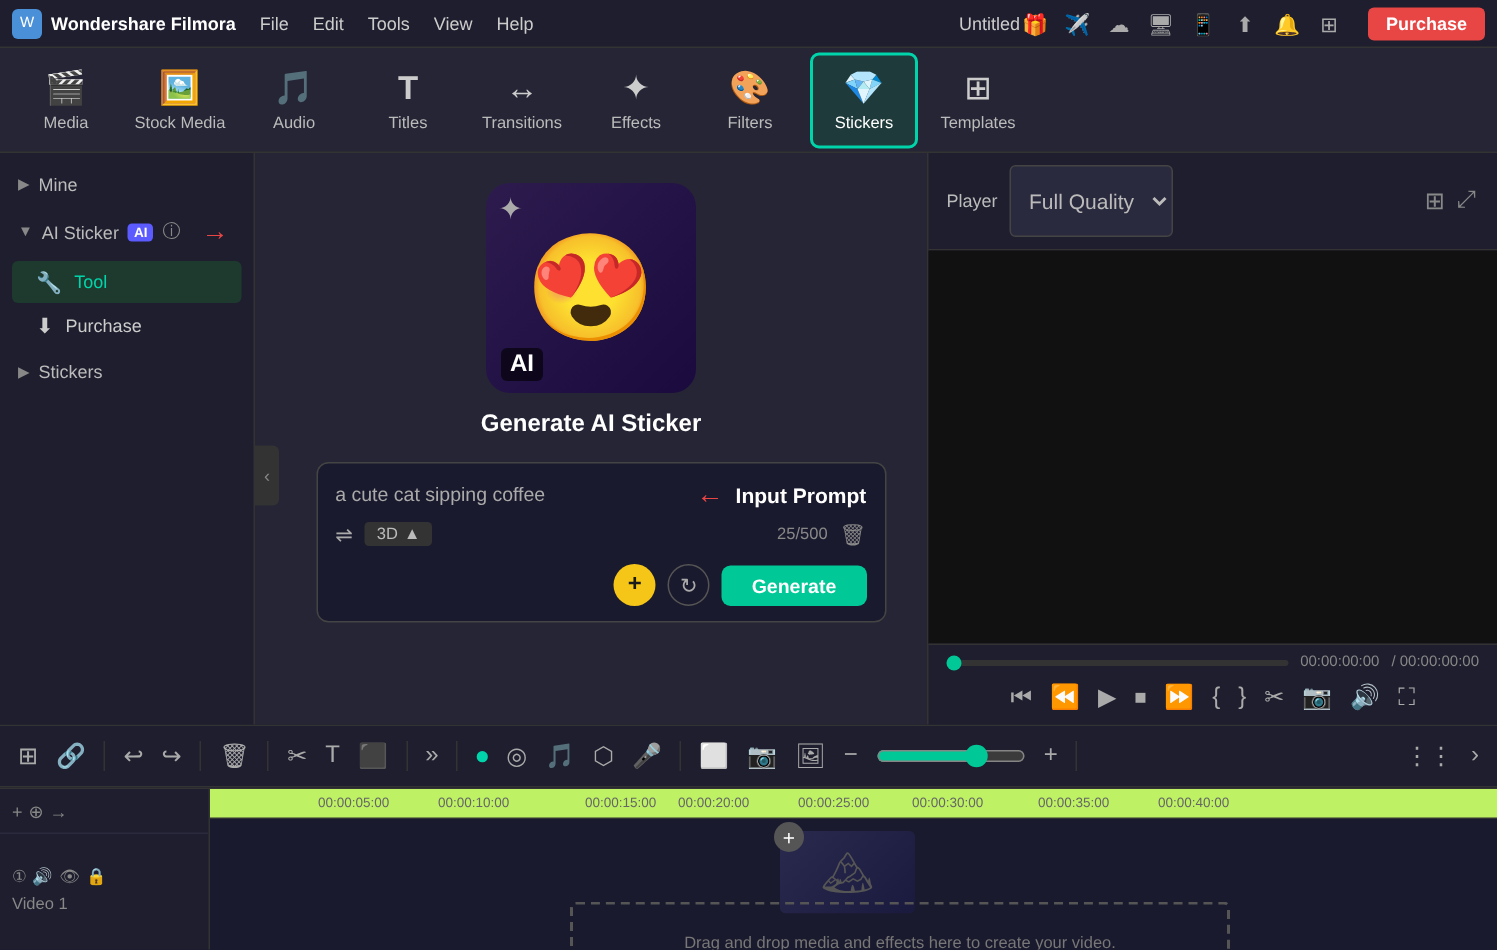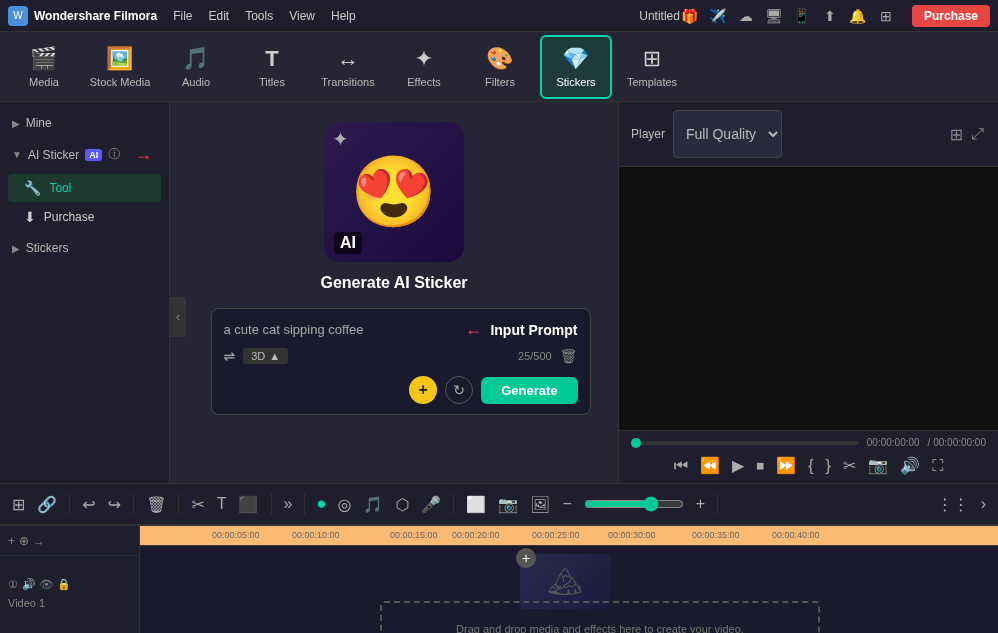--- a/index.html
+++ b/index.html
@@ -129,21 +129,21 @@
     #timeline-sidebar { width: 140px; background: #1e1e2e; border-right: 1px solid #333; flex-shrink: 0; }
     .tl-track-header { height: 30px; border-bottom: 1px solid #2a2a3e; display: flex; align-items: center; padding: 0 8px; gap: 4px; }
     .tl-track-icons { display: flex; gap: 4px; align-items: center; }
     .tl-icon { color: #888; font-size: 12px; cursor: pointer; }
     .tl-track-label { color: #888; font-size: 11px; margin-top: 2px; padding: 0 8px; }
     .tl-video-track { height: 70px; display: flex; flex-direction: column; justify-content: center; }
     .tl-video-icons { display: flex; gap: 4px; padding: 4px 8px; }
     .tl-v-icon { color: #888; font-size: 11px; cursor: pointer; }
 
     #timeline-content { flex: 1; overflow: hidden; position: relative; }
-    .timeline-ruler { height: 20px; background: #fdba74; border-bottom: 1px solid #333; position: relative; display: flex; }
+    .timeline-ruler { height: 20px; background: #bef264; border-bottom: 1px solid #333; position: relative; display: flex; }
     .ruler-mark { color: #666; font-size: 9px; position: absolute; top: 4px; }
     .timeline-track-area { position: relative; height: 130px; }
     .drop-zone { position: absolute; bottom: 20px; left: 240px; width: 440px; height: 55px; border: 2px dashed #555; border-radius: 4px; display: flex; align-items: center; justify-content: center; }
     .drop-text { color: #777; font-size: 11px; text-align: center; }
     .media-clip { position: absolute; top: 8px; left: 380px; width: 90px; height: 55px; background: #3a3a5e; border-radius: 4px; display: flex; align-items: center; justify-content: center; overflow: hidden; }
     .clip-thumb { width: 100%; height: 100%; background: linear-gradient(135deg, #2a2a4e 0%, #1a1a3e 100%); display: flex; align-items: center; justify-content: center; }
     .clip-thumb-icon { font-size: 28px; color: #555; }
     .add-media-btn { position: absolute; top: 2px; left: 376px; width: 20px; height: 20px; background: #555; border-radius: 50%; display: flex; align-items: center; justify-content: center; color: white; font-size: 14px; cursor: pointer; }
 
     input[type="range"] { accent-color: #00c896; }

